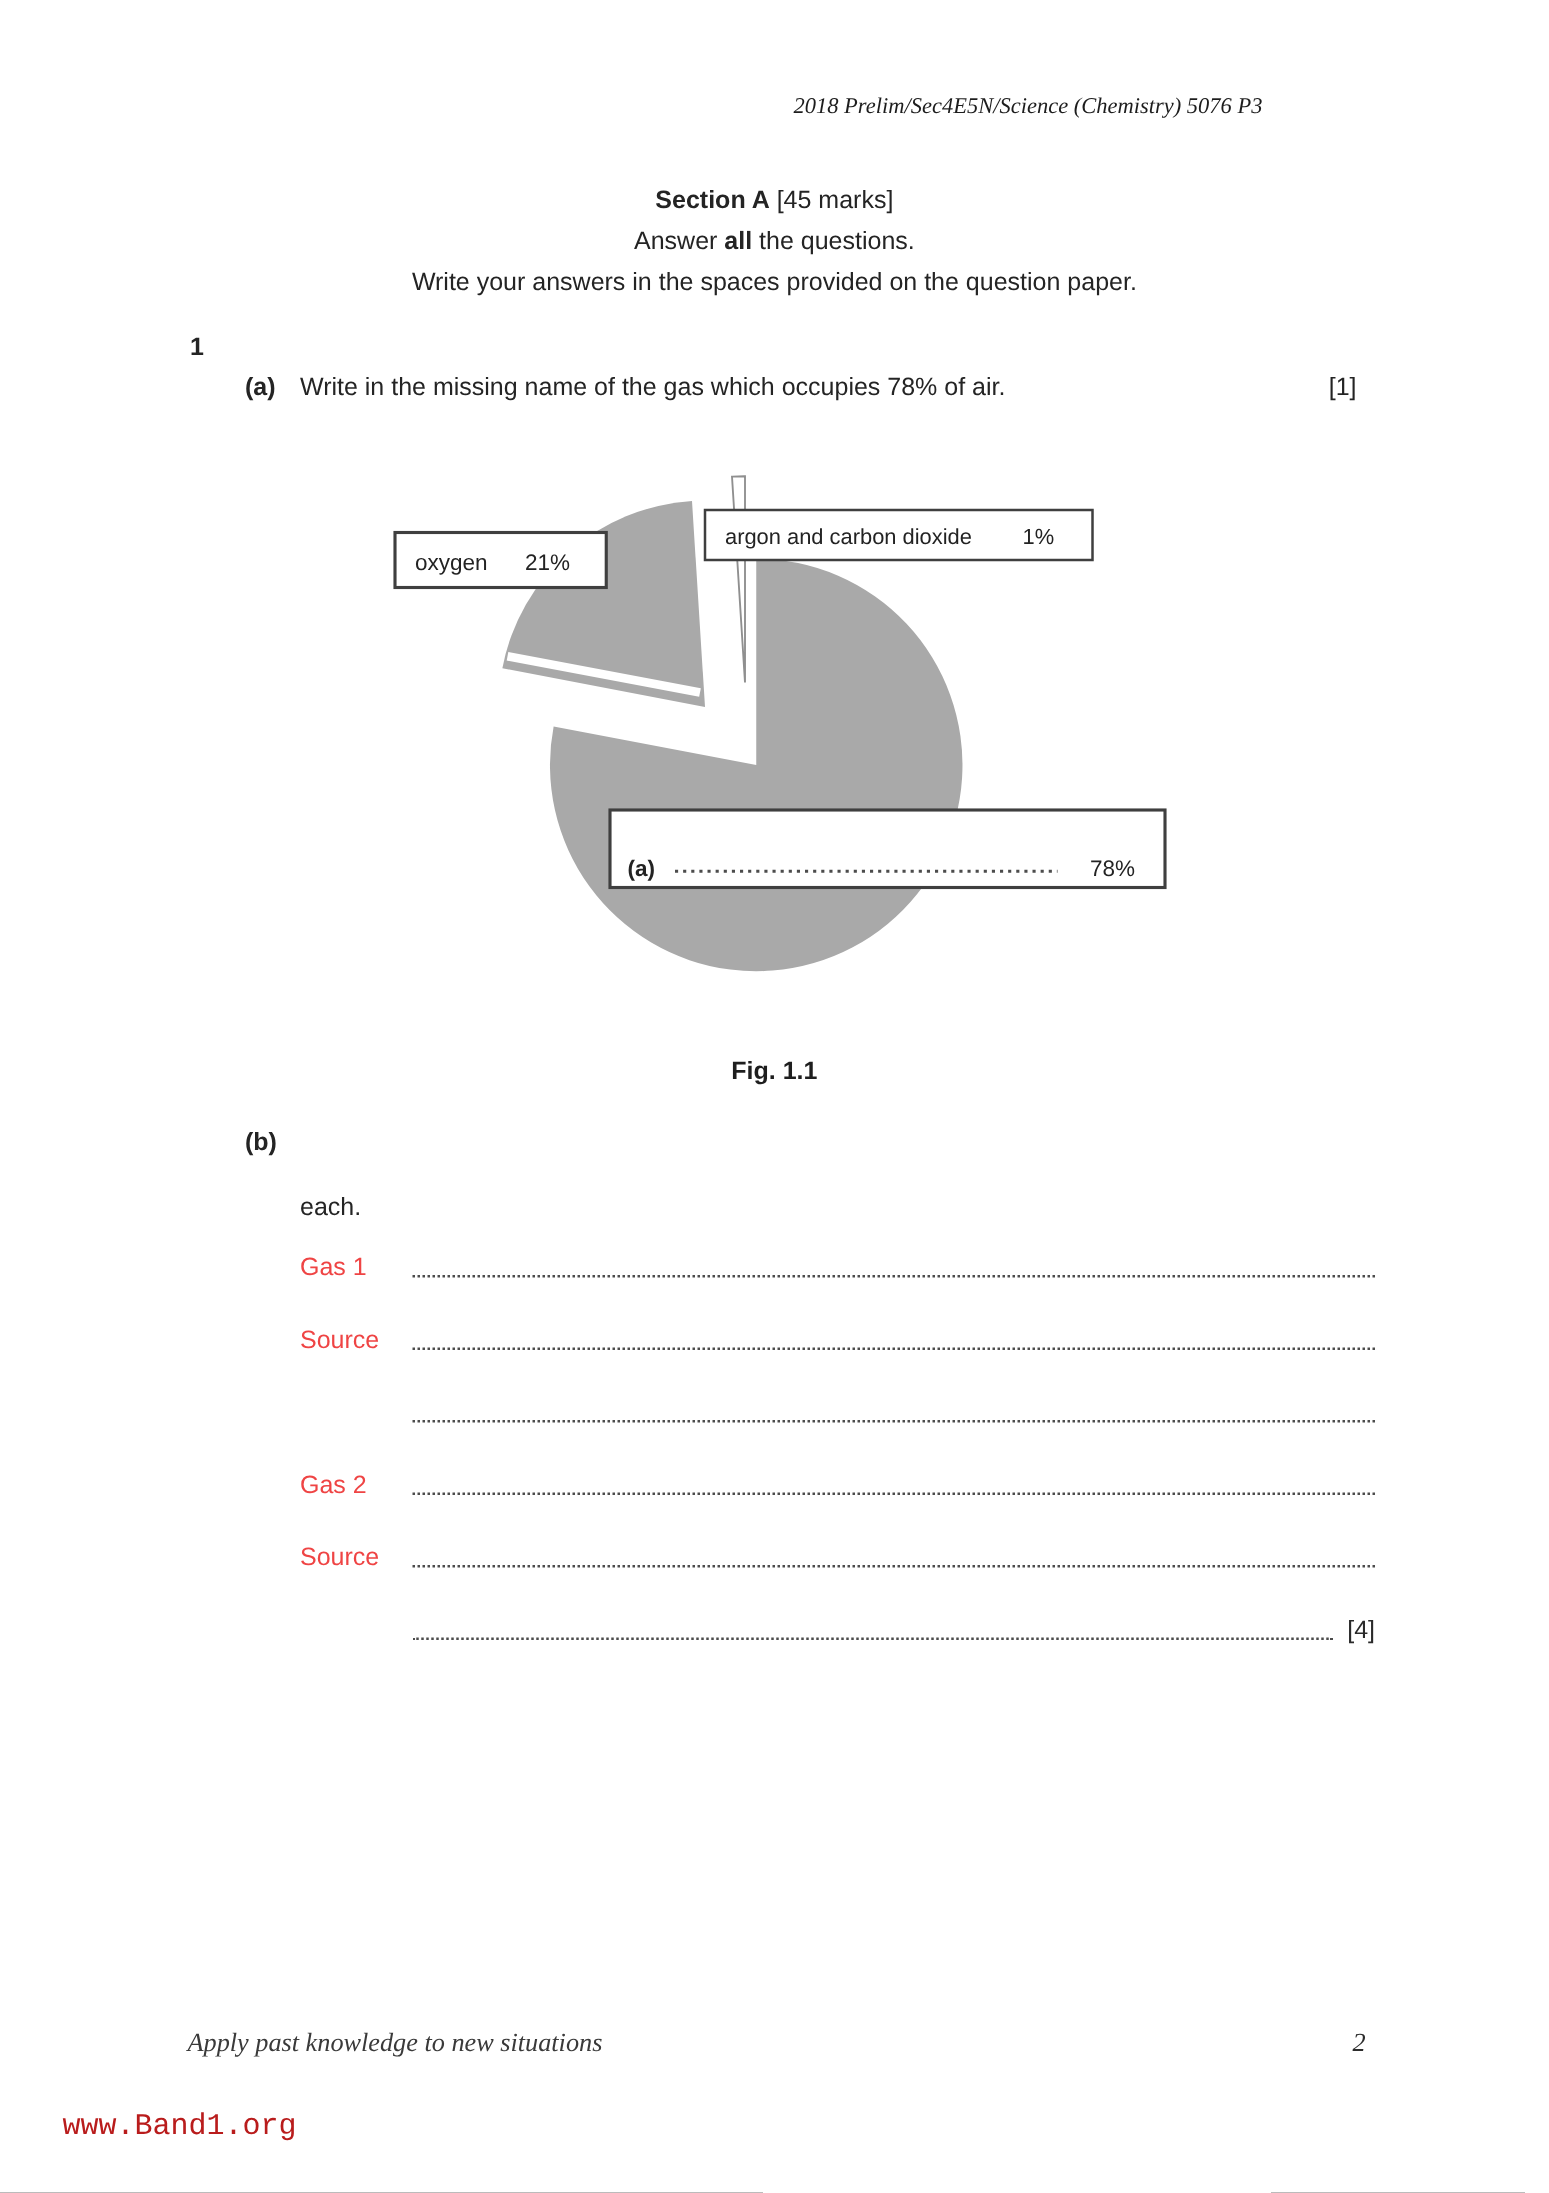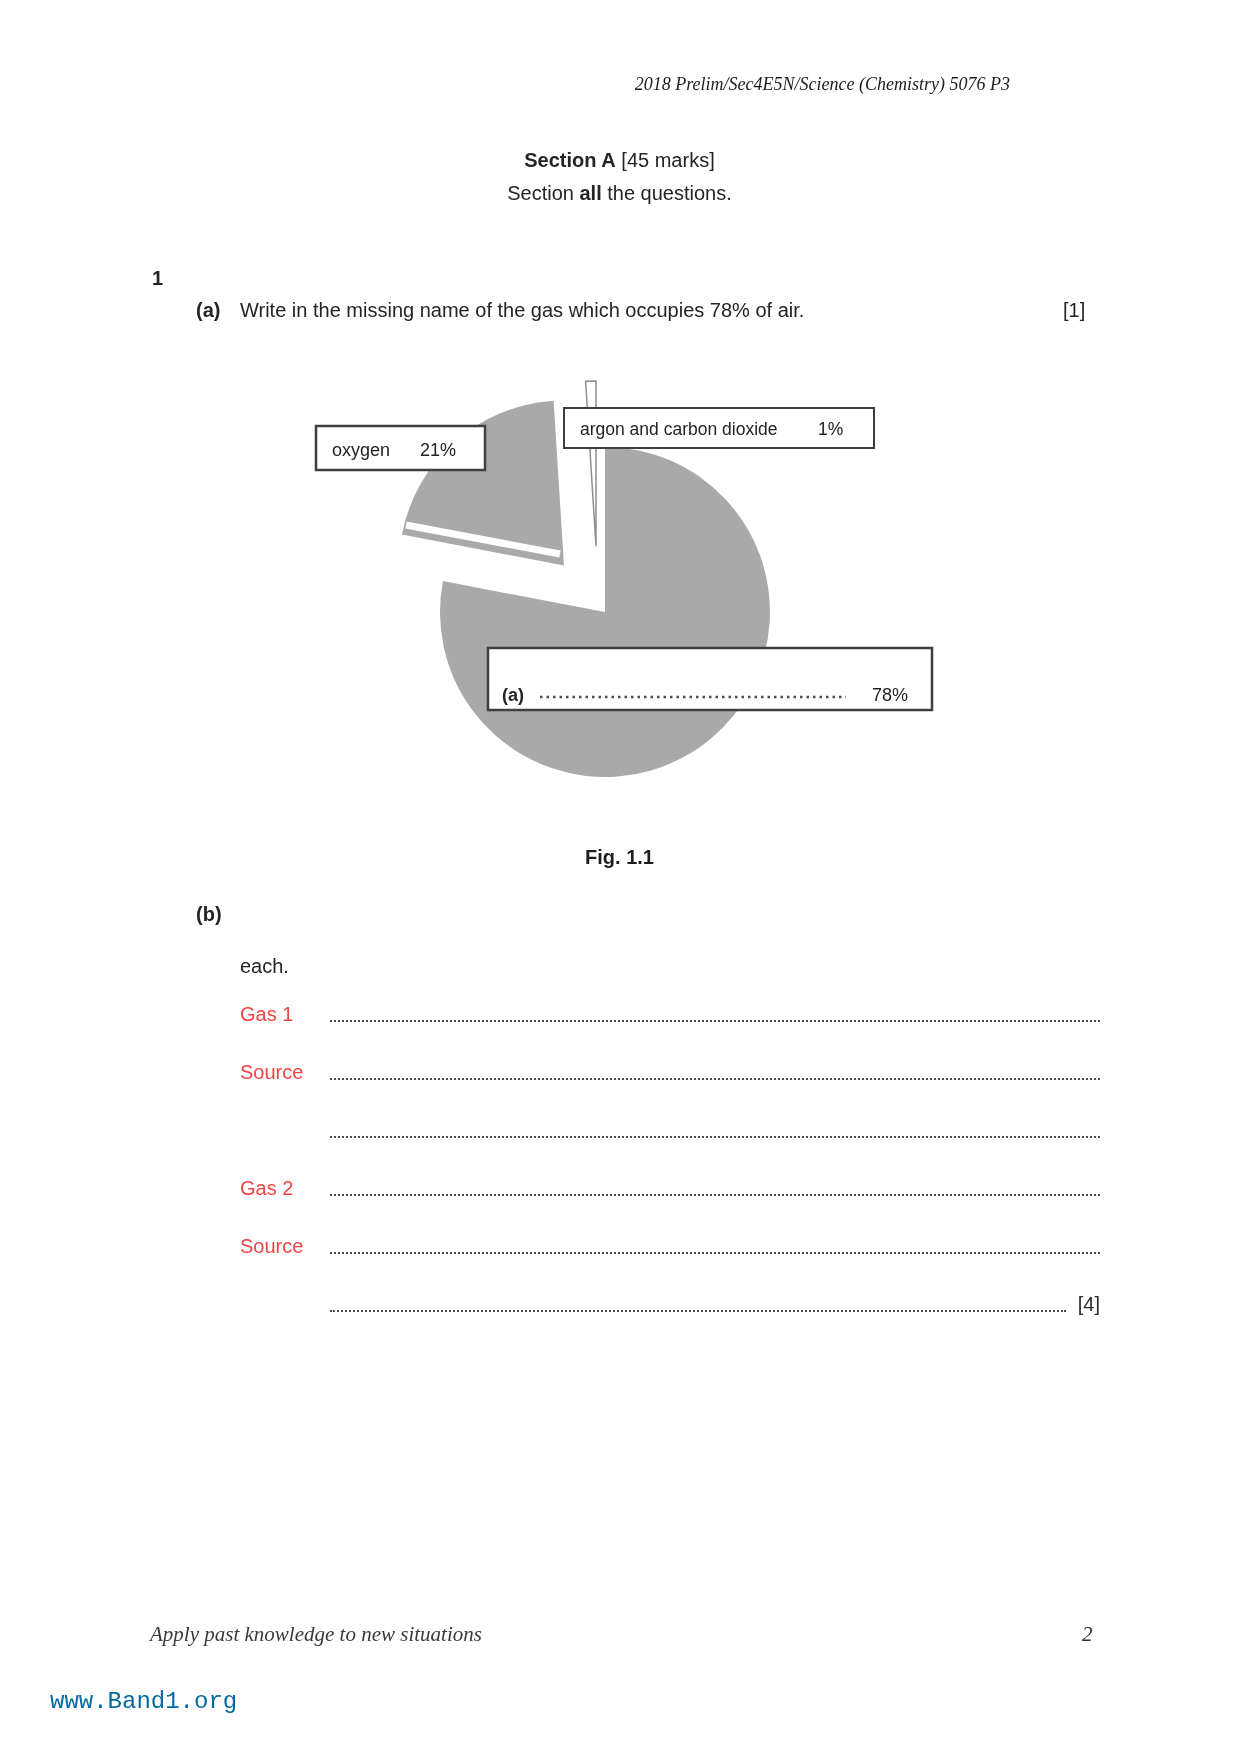--- a/index.html
+++ b/index.html
@@ -14,32 +14,33 @@
   .b{font-weight:bold;}
   .center{left:0;width:1239px;text-align:center;}
   .body-txt{font-size:20px;line-height:24px;color:#242424;}
   .hdr{font-size:18px;color:#1d1d1d;}
   .answer-row{display:flex;align-items:flex-end;}
   .answer-row .lbl{flex:0 0 90px;font-size:20px;color:#ef4444;}
   .answer-row .dots{flex:1 1 auto;border-bottom:2.5px dotted #4c4c4c;height:24px;margin-bottom:4px;}
   .answer-row .mk{flex:0 0 auto;margin-left:12px;font-size:20px;color:#2a2a2a;}
   .fig-caption{font-size:20px;font-weight:bold;color:#1e1e1e;}
   .footer-quote{font-size:21px;font-style:italic;color:#3a3a3a;}
-  .watermark{font-size:24px;color:#0369a1;}
+  .watermark{font-size:24px;color:#b91c1c;}
   svg text{font-family:"Liberation Sans",sans-serif;fill:#232323;}
 </style>
 </head>
 <body>
 
 <div class="page">
 
   <div class="abs serif hdr" style="top:74px;right:229px;">2018 Prelim/Sec4E5N/Science (Chemistry) 5076 P3</div>
 
   <div class="abs center body-txt" style="top:148px;"><span class="b">Section A</span><span> [45 marks]</span></div>
-  <div class="abs center body-txt" style="top:181px;"><span>Section </span><span class="b">all</span><span> the questions.</span></div>
+  <div class="abs center body-txt" style="top:181px;"><span>Answer </span><span class="b">all</span><span> the questions.</span></div>
+  <div class="abs center body-txt" style="top:214px;">Write your answers in the spaces provided on the question paper.</div>
 
   <div class="abs body-txt b" style="left:152px;top:266px;">1</div>
 
   <div class="abs body-txt b" style="left:196px;top:298px;">(a)</div>
   <div class="abs body-txt" style="left:240px;top:298px;">Write in the missing name of the gas which occupies 78% of air.</div>
   <div class="abs body-txt" style="left:1063px;top:298px;">[1]</div>
 
   <svg class="abs" style="left:300px;top:370px;" width="660" height="480" viewBox="300 370 660 480">
 
     <path d="M 605 612 L 605 447 A 165 165 0 1 1 442.9 581.1 Z" fill="#a9a9a9"></path>

